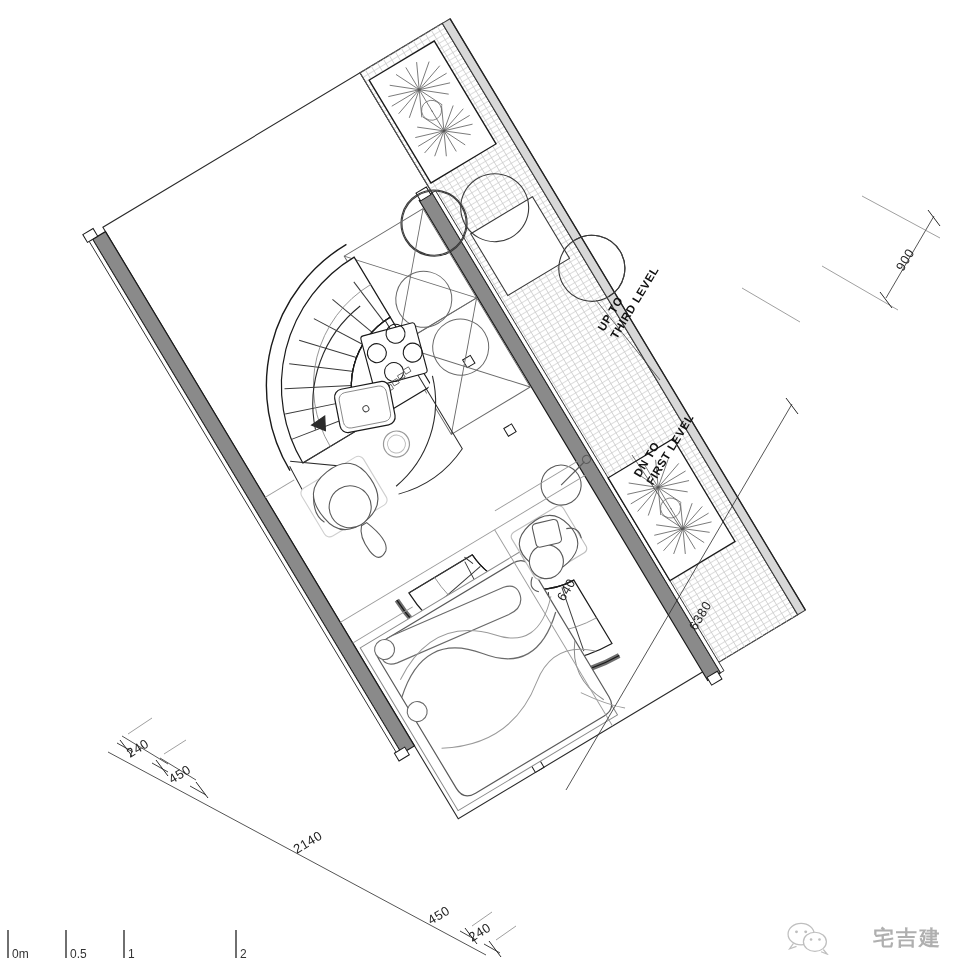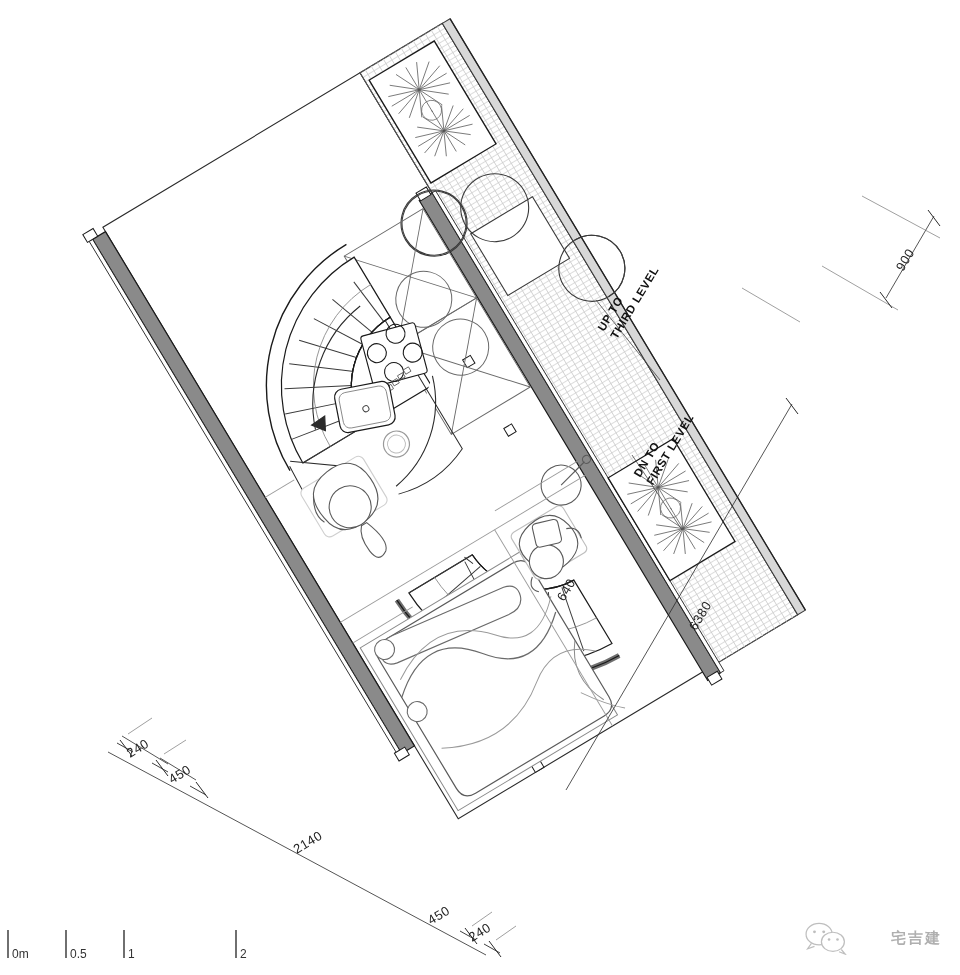--- a/index.html
+++ b/index.html
@@ -24,21 +24,21 @@
     font-size:12px;fill:#333;
   }
   .wm{
     position:absolute;right:18px;bottom:20px;
     display:flex;align-items:center;gap:10px;
     opacity:.55;
   }
   .wm-logo{width:46px;height:34px;}
   .wm-text{
     font-family:"DejaVu Sans", sans-serif;
-    font-size:15px;color:#6e6e6e;letter-spacing:2px;font-weight:700;
+    font-size:21px;color:#6e6e6e;letter-spacing:2px;font-weight:700;
     white-space:nowrap;
     margin-left:32px;
   }
 </style>
 </head>
 <body>
 
 <div id="stage">
 
 <svg width="960" height="975" viewBox="0 0 960 975">

